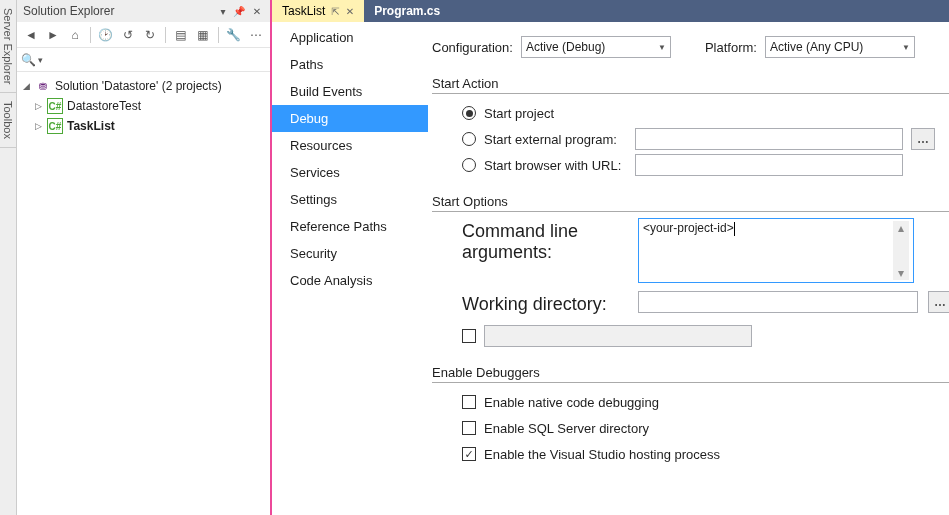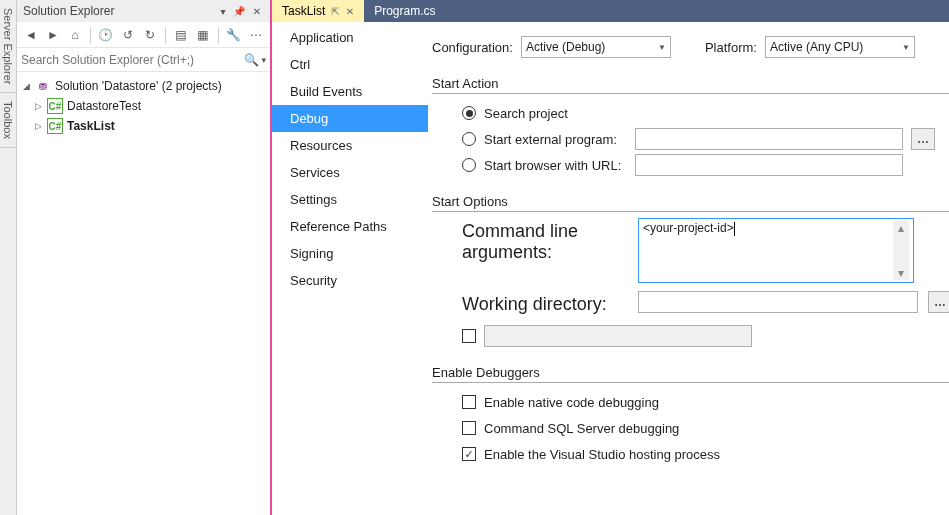--- a/index.html
+++ b/index.html
@@ -27,21 +27,21 @@
 .tree-row .icon { width: 16px; height: 16px; display: flex; align-items: center; justify-content: center; font-size: 10px; margin-right: 4px; }
 .tree-row.bold .label { font-weight: 600; }
 .icon-sln { color: #68217a; }
 .icon-csproj { background: #fff; border: 1px solid #4ea838; color: #4ea838; font-size: 8px; font-weight: bold; width: 14px; height: 13px; }
 .icon-csproj2 { background: #fff; border: 1px solid #4ea838; color: #4ea838; font-size: 8px; font-weight: bold; width: 14px; height: 13px; }
 
 .editor-area { flex: 1; display: flex; flex-direction: column; }
 .tab-strip { height: 22px; background: #4d6082; display: flex; align-items: flex-end; }
 .file-tab { height: 22px; padding: 0 10px; display: flex; align-items: center; gap: 6px; font-size: 11px; cursor: pointer; }
 .file-tab.active { background: #fff2b3; color: #000; }
-.file-tab.inactive { background: #4d6082; color: #fff; }
+.file-tab.inactive { background: #4d6082; color: #fff; font-weight: bold; }
 .file-tab .pin, .file-tab .close { font-size: 10px; color: #666; cursor: pointer; }
 .tab-strip .spacer { flex: 1; }
 .tab-strip .drop { color: #ccc; padding: 0 6px; cursor: pointer; font-size: 9px; }
 
 .prop-body { flex: 1; display: flex; background: #fff; }
 .nav-list { width: 156px; padding-top: 2px; }
 .nav-item { height: 27px; display: flex; align-items: center; padding-left: 18px; cursor: pointer; font-size: 13px; color: #1e1e1e; }
 .nav-item.selected { background: #3399ff; color: #fff; position: relative; }
 .nav-item.selected::after { content: ""; position: absolute; right: -8px; top: 50%; margin-top: -8px; border: 8px solid transparent; border-left-color: #3399ff; }
 
@@ -97,21 +97,20 @@
     <span class="tbtn">↺</span>
     <span class="tbtn">↻</span>
     <span class="tsep"></span>
     <span class="tbtn">▤</span>
     <span class="tbtn">▦</span>
     <span class="tsep"></span>
     <span class="tbtn">🔧</span>
     <span class="tbtn">⋯</span>
   </div>
   <div class="search-row">
-    <input type="text" placeholder="Search Solution Explorer (Ctrl+;)" style="">
     <span class="sicon">🔍</span>
     <span class="sicon" style="font-size:9px;margin-left:2px">▾</span>
   </div>
   <div class="tree">
     <div class="tree-row">
       <span class="arrow">◢</span>
       <span class="icon icon-sln">⛃</span>
       <span class="label">Solution 'Datastore' (2 projects)</span>
     </div>
     <div class="tree-row" style="padding-left:18px">
@@ -137,29 +136,29 @@
     <div class="file-tab inactive">
       <span>Program.cs</span>
     </div>
     <span class="spacer"></span>
     <span class="drop">▾</span>
   </div>
 
   <div class="prop-body">
     <div class="nav-list">
       <div class="nav-item">Application</div>
-      <div class="nav-item">Ctrl</div>
+      <div class="nav-item">Paths</div>
       <div class="nav-item">Build Events</div>
       <div class="nav-item selected">Debug</div>
       <div class="nav-item">Resources</div>
       <div class="nav-item">Services</div>
       <div class="nav-item">Settings</div>
       <div class="nav-item">Reference Paths</div>
-      <div class="nav-item">Signing</div>
       <div class="nav-item">Security</div>
+      <div class="nav-item">Code Analysis</div>
     </div>
 
     <div class="content">
       <div class="top-row">
         <span class="lbl">Configuration:</span>
         <div class="combo" style="width:150px">
           <span class="ctext">Active (Debug)</span>
           <span class="carrow">▼</span>
         </div>
         <span style="width:18px"></span>
@@ -169,21 +168,21 @@
           <span class="carrow">▼</span>
         </div>
       </div>
 
       <div class="group-header">Start Action</div>
       <div class="group-body">
         <div class="radio-row">
           <span class="radio">
               <span class="dot"></span>
             </span>
-          <span class="lbl" style="width:166px">Search project</span>
+          <span class="lbl" style="width:166px">Start project</span>
         </div>
         <div class="radio-row">
           <span class="radio"></span>
           <span class="lbl" style="width:143px">Start external program:</span>
           <input class="text-input wide" style="">
           <span class="browse-btn">…</span>
         </div>
         <div class="radio-row">
           <span class="radio"></span>
           <span class="lbl" style="width:143px">Start browser with URL:</span>
@@ -215,21 +214,21 @@
       </div>
 
       <div class="group-header">Enable Debuggers</div>
       <div class="group-body">
         <div class="check-row">
           <span class="checkbox"></span>
           <span class="lbl">Enable native code debugging</span>
         </div>
         <div class="check-row">
           <span class="checkbox"></span>
-          <span class="lbl">Command SQL Server debugging</span>
+          <span class="lbl">Enable SQL Server directory</span>
         </div>
         <div class="check-row">
           <span class="checkbox">
               <span class="mark">✓</span>
             </span>
           <span class="lbl">Enable the Visual Studio hosting process</span>
         </div>
       </div>
     </div>
   </div>

